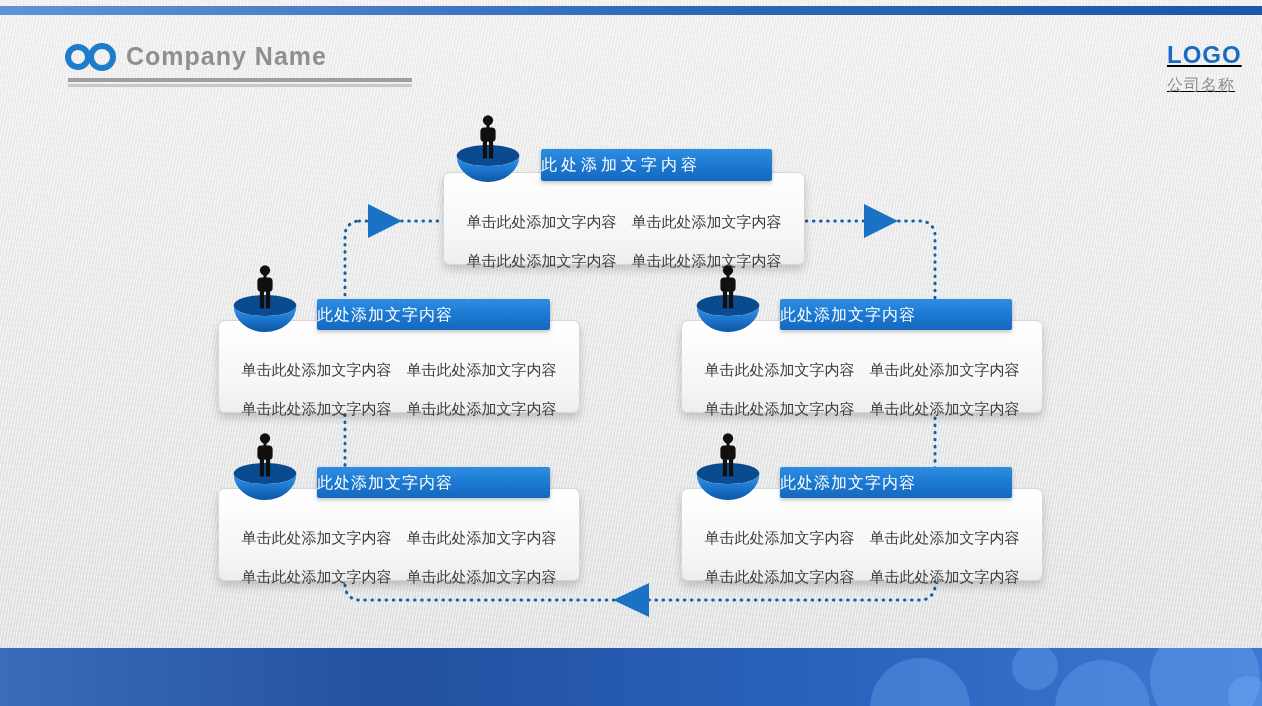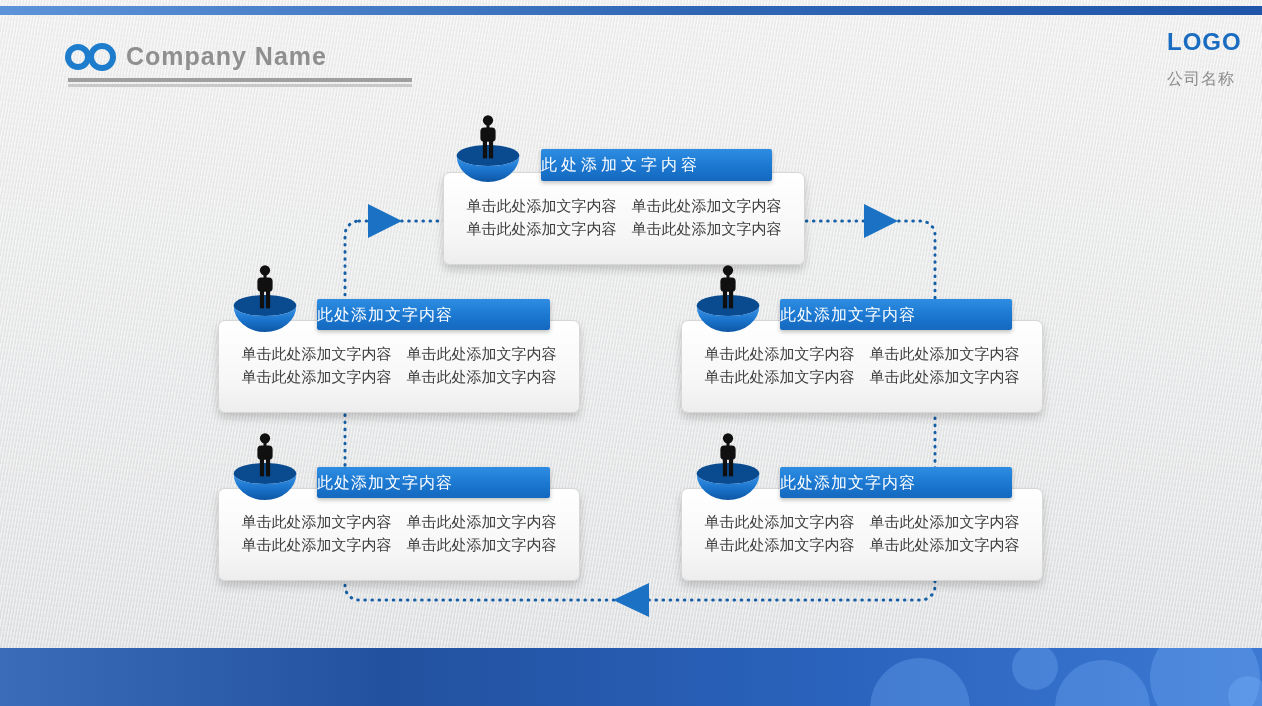--- a/index.html
+++ b/index.html
@@ -15,33 +15,33 @@
   }
   
   .top-strip{position:absolute;left:0;top:6px;width:100%;height:9px;
     background:linear-gradient(90deg,#5d93d8 0%,#2f66b4 55%,#1f55a8 100%);}
   
   .logo-mark{position:absolute;left:64px;top:40px;}
   .company-name{position:absolute;left:126px;top:42px;font-size:25px;font-weight:bold;
     color:#8f8f8f;letter-spacing:1px;}
   .rule-dark{position:absolute;left:68px;top:78px;width:344px;height:4px;background:#9f9f9f;}
   .rule-light{position:absolute;left:68px;top:84px;width:344px;height:3px;background:#c9c9c9;}
-  .logo-block{position:absolute;left:1167px;top:29px;width:72px;}
+  .logo-block{position:absolute;left:1167px;top:42px;width:72px;text-decoration:underline;}
   .logo-text{font-size:24px;font-weight:bold;color:#1a6cc0;letter-spacing:1px;line-height:26px;}
-  .logo-caption{font-size:16px;color:#8b8b8b;margin-top:14px;letter-spacing:1px;}
+  .logo-caption{font-size:16px;color:#8b8b8b;margin-top:7px;letter-spacing:1px;}
   .logo-bar{position:absolute;right:0;top:42px;width:13px;height:55px;background:#1b6fc4;}
   
   .connector{position:absolute;left:0;top:0;z-index:1;}
   
   .card{position:absolute;width:362px;height:93px;z-index:2;
     background:linear-gradient(180deg,#ffffff 0%,#f6f6f6 70%,#ededed 100%);
     border:1px solid #d7d7d7;border-radius:7px;
     box-shadow:0 5px 9px rgba(0,0,0,0.18);
     padding-top:21px;box-sizing:border-box;}
-  .card p{margin:0;line-height:23px;text-align:center;font-size:15px;color:#3c3c3c;}
+  .card p{margin:16px;line-height:23px;text-align:center;font-size:15px;color:#3c3c3c;}
   .card-top{left:443px;top:172px;}
   .card-ml{left:218px;top:320px;}
   .card-mr{left:681px;top:320px;}
   .card-bl{left:218px;top:488px;}
   .card-br{left:681px;top:488px;}
   
   .title-bar{position:absolute;z-index:4;background:linear-gradient(180deg,#2e8de2 0%,#1b77d0 55%,#1568be 100%);
     color:#fff;text-align:left;font-size:16px;border-radius:2px;
     box-shadow:0 2px 4px rgba(0,0,0,0.25);}
   .title-top{left:541px;top:149px;width:231px;height:32px;line-height:32px;letter-spacing:4px;}

